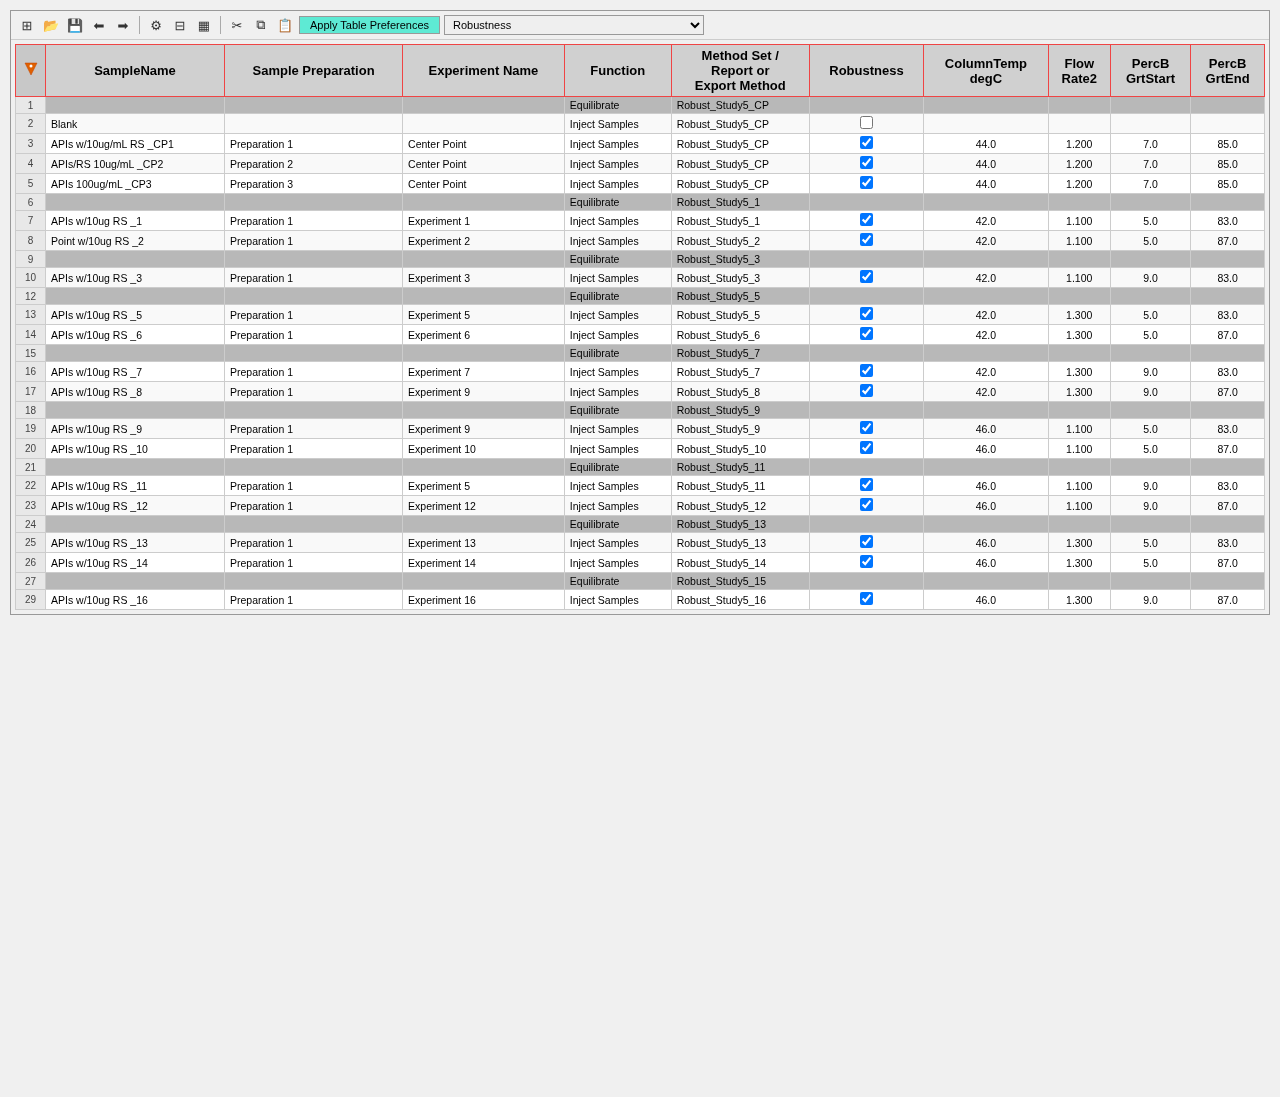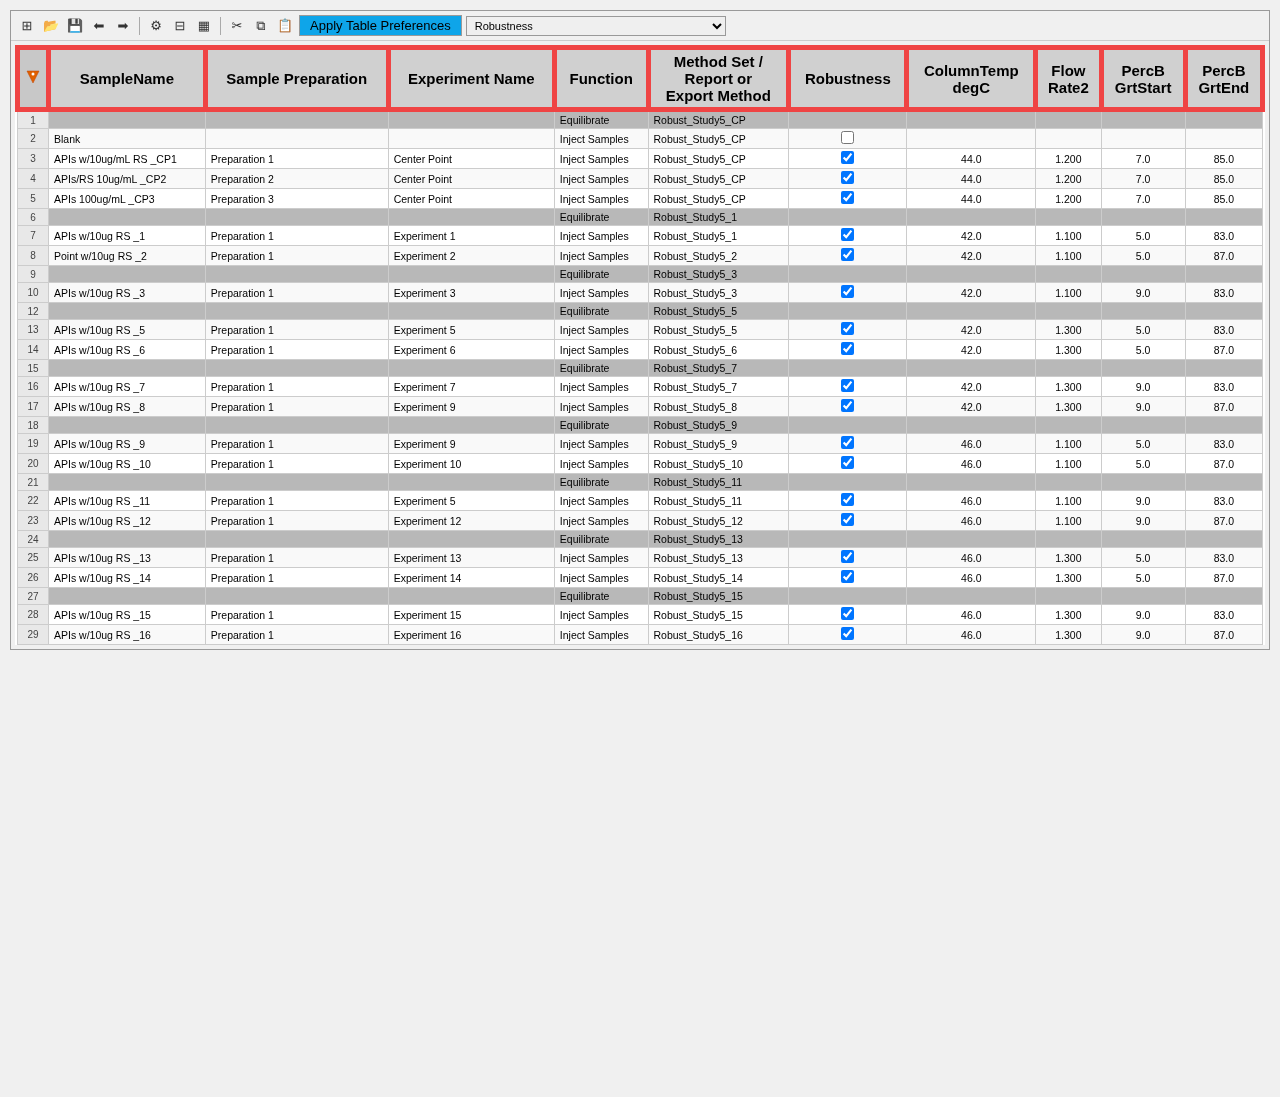--- a/index.html
+++ b/index.html
@@ -34,24 +34,24 @@
 
     .toolbar-separator {
       width: 1px;
       height: 18px;
       background: #aaa;
       margin: 0 2px;
     }
 
     .apply-btn {
       padding: 2px 10px;
-      background: #0ea5e9;
+      background: #5eead4;
       border: 1px solid #999;
       cursor: pointer;
-      font-size: 13px;
+      font-size: 11px;
     }
 
     .dropdown-select {
       width: 260px;
       padding: 2px 4px;
       font-size: 11px;
       border: 1px solid #999;
     }
 
     .table-container {
@@ -63,24 +63,24 @@
       border-collapse: collapse;
       width: 100%;
       background: white;
     }
 
     thead tr {
       background: #d0d0d0;
     }
 
     thead th {
-      border: 5px solid #ef4444;
+      border: 1px solid #ef4444;
       padding: 3px 5px;
       text-align: center;
-      font-size: 15px;
+      font-size: 13px;
       font-weight: bold;
       vertical-align: middle;
     }
 
     tbody tr {
       background: white;
     }
 
     tbody tr.gray-row {
       background: #b8b8b8;
@@ -499,33 +499,20 @@
             <td></td>
             <td>Equilibrate</td>
             <td>Robust_Study5_15</td>
             <td class="checkbox-cell"></td>
             <td class="center"></td>
             <td class="center"></td>
             <td class="center"></td>
             <td class="center"></td>
           </tr>
           <tr>
-            <td class="row-num">28</td>
-            <td>APIs w/10ug RS _15</td>
-            <td>Preparation 1</td>
-            <td>Experiment 15</td>
-            <td>Inject Samples</td>
-            <td>Robust_Study5_15</td>
-            <td class="checkbox-cell"><input type="checkbox" checked="" style=""></td>
-            <td class="center">46.0</td>
-            <td class="center">1.300</td>
-            <td class="center">9.0</td>
-            <td class="center">83.0</td>
-          </tr>
-          <tr>
             <td class="row-num">29</td>
             <td>APIs w/10ug RS _16</td>
             <td>Preparation 1</td>
             <td>Experiment 16</td>
             <td>Inject Samples</td>
             <td>Robust_Study5_16</td>
             <td class="checkbox-cell"><input type="checkbox" checked="" style=""></td>
             <td class="center">46.0</td>
             <td class="center">1.300</td>
             <td class="center">9.0</td>

